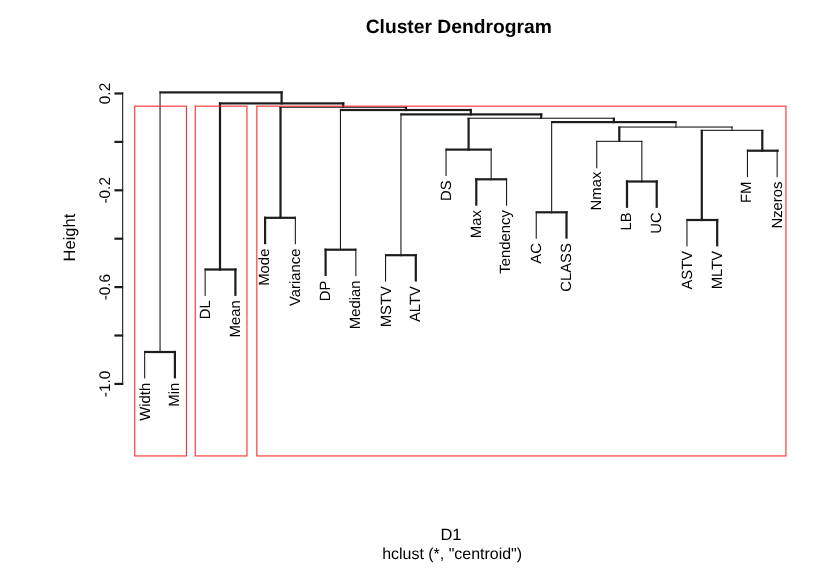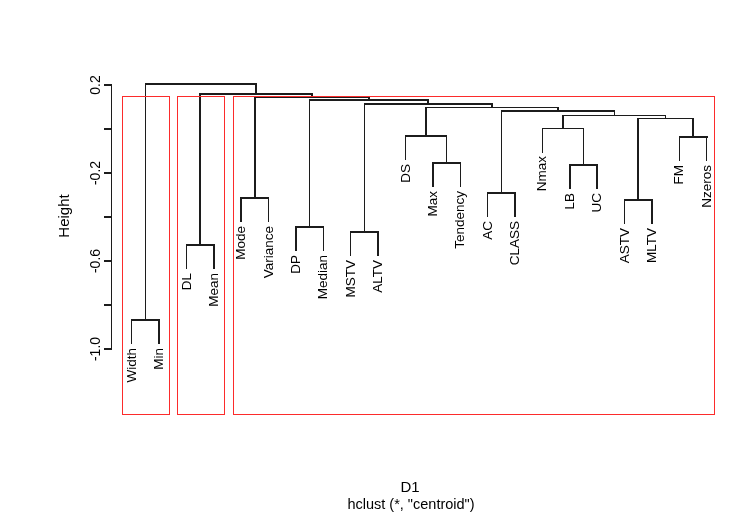--- a/index.html
+++ b/index.html
@@ -17,20 +17,21 @@
               line-height:15px;transform:rotate(-90deg) translateX(-50%);transform-origin:0 0;}
   #x-axis-title{position:absolute;left:410px;top:478px;transform:translateX(-50%);
               font-size:15px;color:#000;white-space:nowrap;}
   #plot-subtitle{position:absolute;left:411px;top:496px;transform:translateX(-50%);
               font-size:14.5px;color:#000;white-space:nowrap;}
 </style>
 </head>
 <body>
 
 <div id="canvas">
+  <div id="plot-title">Cluster Dendrogram</div>
   <div id="plot-area">
       <div class="seg" style="left: 144.6px; top: 83.2px; width: 112.2px; height: 1.6px;"></div>
       <div class="seg" style="left: 144.6px; top: 83.2px; width: 1.6px; height: 237.6px;"></div>
       <div class="seg" style="left: 255.2px; top: 83.2px; width: 1.6px; height: 11.4px;"></div>
       <div class="seg" style="left: 199.4px; top: 93px; width: 113.3px; height: 1.6px;"></div>
       <div class="seg" style="left: 199.4px; top: 93px; width: 1.6px; height: 152.8px;"></div>
       <div class="seg" style="left: 311.1px; top: 93px; width: 1.6px; height: 5.1px;"></div>
       <div class="seg" style="left: 254.1px; top: 96.5px; width: 115.7px; height: 1.6px;"></div>
       <div class="seg" style="left: 254.1px; top: 96.5px; width: 1.6px; height: 102.3px;"></div>
       <div class="seg" style="left: 368.2px; top: 96.5px; width: 1.6px; height: 4.1px;"></div>

